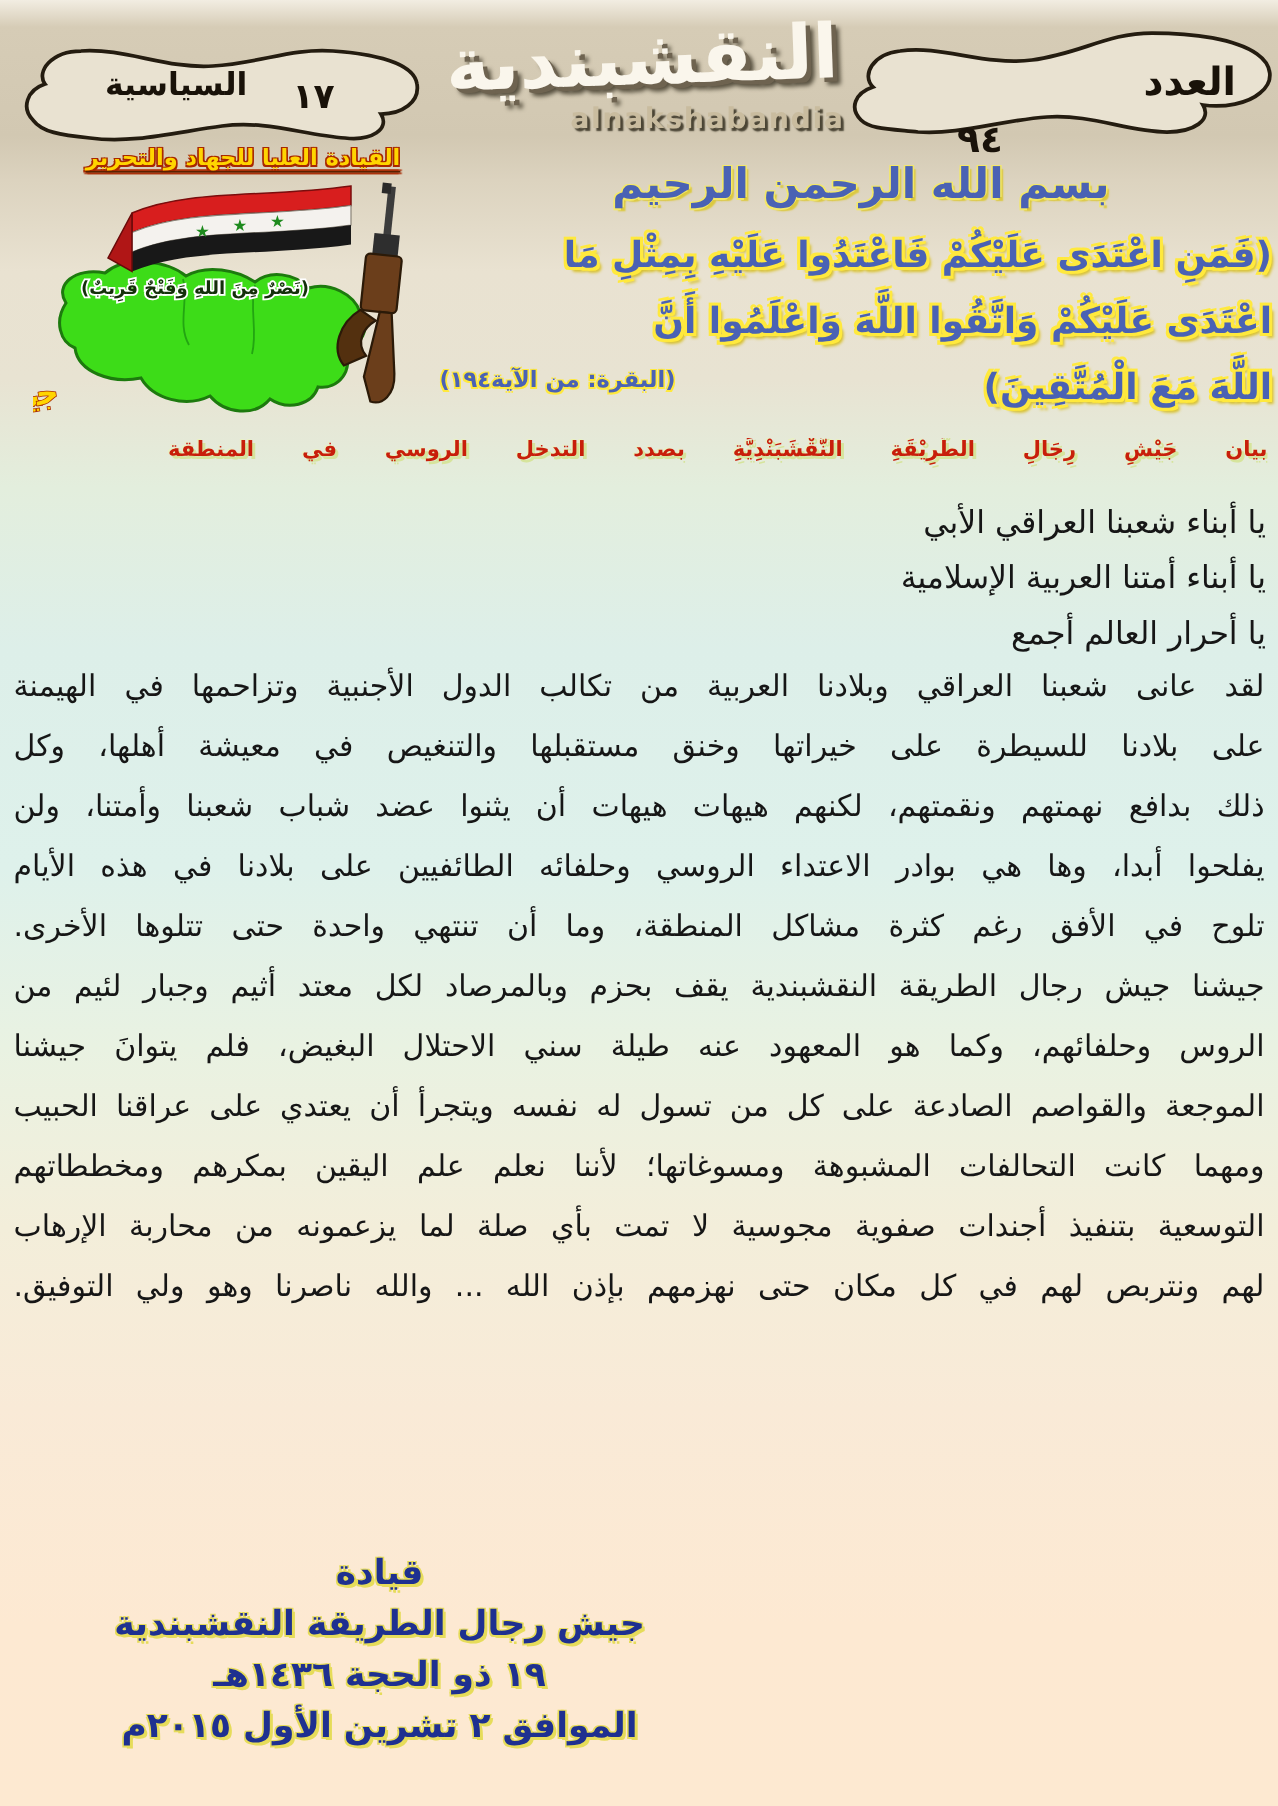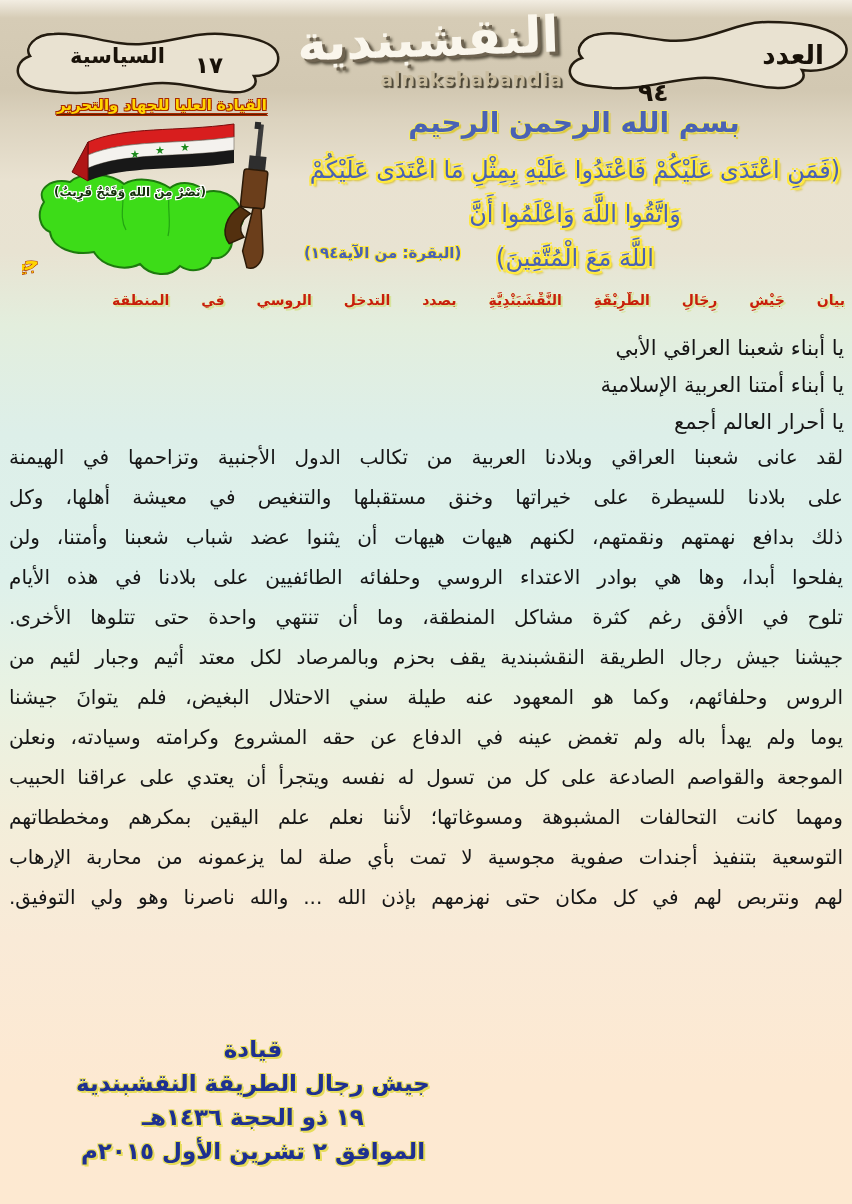--- a/index.html
+++ b/index.html
@@ -31,21 +31,21 @@
     font-weight:bold;font-size:15px;color:#ffd500;text-align:center;
     text-shadow:-1px -1px 0 #a82800,1px -1px 0 #a82800,-1px 1px 0 #a82800,1px 1px 0 #a82800;
     text-decoration:underline;text-decoration-color:#5a2000;text-underline-offset:4px;
   }
   
   .basmala{
     font-size:28px;font-weight:bold;color:#4a62b4;text-align:center;
     text-shadow:-1px -1px 0 #f3e868,1px -1px 0 #f3e868,-1px 1px 0 #f3e868,2px 2px 1px #dcc93e;
   }
   .verse{
-    font-size:24px;font-weight:normal;color:#4a62b4;text-align:center;line-height:44px;
+    font-size:24px;font-weight:bold;color:#4a62b4;text-align:right;line-height:44px;
     text-shadow:-2px -2px 0 #ffe93d,2px -2px 0 #ffe93d,-2px 2px 0 #ffe93d,2px 2px 0 #ffe93d,3px 3px 2px #d8c12c;
   }
   .verse-ref{
     font-size:15px;font-weight:bold;color:#4a62b4;
     text-shadow:-1px -1px 0 #ffe93d,1px -1px 0 #ffe93d,-1px 1px 0 #ffe93d,1px 1px 0 #ffe93d;
   }
   
   .doc-title{
     font-size:14px;font-weight:bold;color:#c81e0a;direction:rtl;
     text-align:justify;text-align-last:justify;height:40px;overflow:hidden;
@@ -122,39 +122,38 @@
 
       <text x="18" y="148" transform="rotate(-9 18 148)" font-size="21" font-weight="bold" direction="rtl" textLength="248" fill="#ffd500" stroke="#a82800" stroke-width="1" paint-order="stroke">جيش رجال الطريقة النقشبندية</text>
     </svg>
   </div>
 
   <div class="basmala abs" style="left:300px;top:106px;width:548px;" dir="rtl">بسم الله الرحمن الرحيم</div>
   <div class="verse abs" style="left:302px;top:148px;width:546px;" dir="rtl">
     <div>(فَمَنِ اعْتَدَى عَلَيْكُمْ فَاعْتَدُوا عَلَيْهِ بِمِثْلِ مَا اعْتَدَى عَلَيْكُمْ وَاتَّقُوا اللَّهَ وَاعْلَمُوا أَنَّ</div>
     <div>اللَّهَ مَعَ الْمُتَّقِينَ)</div>
   </div>
-  <div class="verse-ref abs" style="left:293px;top:244px;margin-left:11px;" dir="rtl">(البقرة: من الآية١٩٤)</div>
+  <div class="verse-ref abs" style="left:293px;top:244px;" dir="rtl">(البقرة: من الآية١٩٤)</div>
 
   <div class="doc-title abs" style="left:112px;right:7px;top:292px;">بيان جَيْشِ رِجَالِ الطَّرِيْقَةِ النَّقْشَبَنْدِيَّةِ بصدد التدخل الروسي في المنطقة</div>
 
   <div class="abs" style="left:8px;right:8px;top:330px;">
     <div class="salute">يا أبناء شعبنا العراقي الأبي</div>
     <div class="salute">يا أبناء أمتنا العربية الإسلامية</div>
     <div class="salute">يا أحرار العالم أجمع</div>
   </div>
 
   <div class="abs" style="left:9px;right:9px;top:438px;">
     <div class="body-line">لقد عانى شعبنا العراقي وبلادنا العربية من تكالب الدول الأجنبية وتزاحمها في الهيمنة</div>
     <div class="body-line">على بلادنا للسيطرة على خيراتها وخنق مستقبلها والتنغيص في معيشة أهلها، وكل</div>
     <div class="body-line">ذلك بدافع نهمتهم ونقمتهم، لكنهم هيهات هيهات أن يثنوا عضد شباب شعبنا وأمتنا، ولن</div>
     <div class="body-line">يفلحوا أبدا، وها هي بوادر الاعتداء الروسي وحلفائه الطائفيين على بلادنا في هذه الأيام</div>
     <div class="body-line">تلوح في الأفق رغم كثرة مشاكل المنطقة، وما أن تنتهي واحدة حتى تتلوها الأخرى.</div>
     <div class="body-line">جيشنا جيش رجال الطريقة النقشبندية يقف بحزم وبالمرصاد لكل معتد أثيم وجبار لئيم من</div>
     <div class="body-line">الروس وحلفائهم، وكما هو المعهود عنه طيلة سني الاحتلال البغيض، فلم يتوانَ جيشنا</div>
-    <div class="body-line">يوما ولم يهدأ باله ولم تغمض عينه في الدفاع عن حقه المشروع وكرامته وسيادته، ونعلن</div>
     <div class="body-line">الموجعة والقواصم الصادعة على كل من تسول له نفسه ويتجرأ أن يعتدي على عراقنا الحبيب</div>
     <div class="body-line">ومهما كانت التحالفات المشبوهة ومسوغاتها؛ لأننا نعلم علم اليقين بمكرهم ومخططاتهم</div>
     <div class="body-line">التوسعية بتنفيذ أجندات صفوية مجوسية لا تمت بأي صلة لما يزعمونه من محاربة الإرهاب</div>
     <div class="body-line">لهم ونتربص لهم في كل مكان حتى نهزمهم بإذن الله ... والله ناصرنا وهو ولي التوفيق.</div>
   </div>
 
   <div class="signature abs" style="left:48px;top:1032px;width:410px;">
     <div>قيادة</div>
     <div>جيش رجال الطريقة النقشبندية</div>
     <div>١٩ ذو الحجة ١٤٣٦هـ</div>

